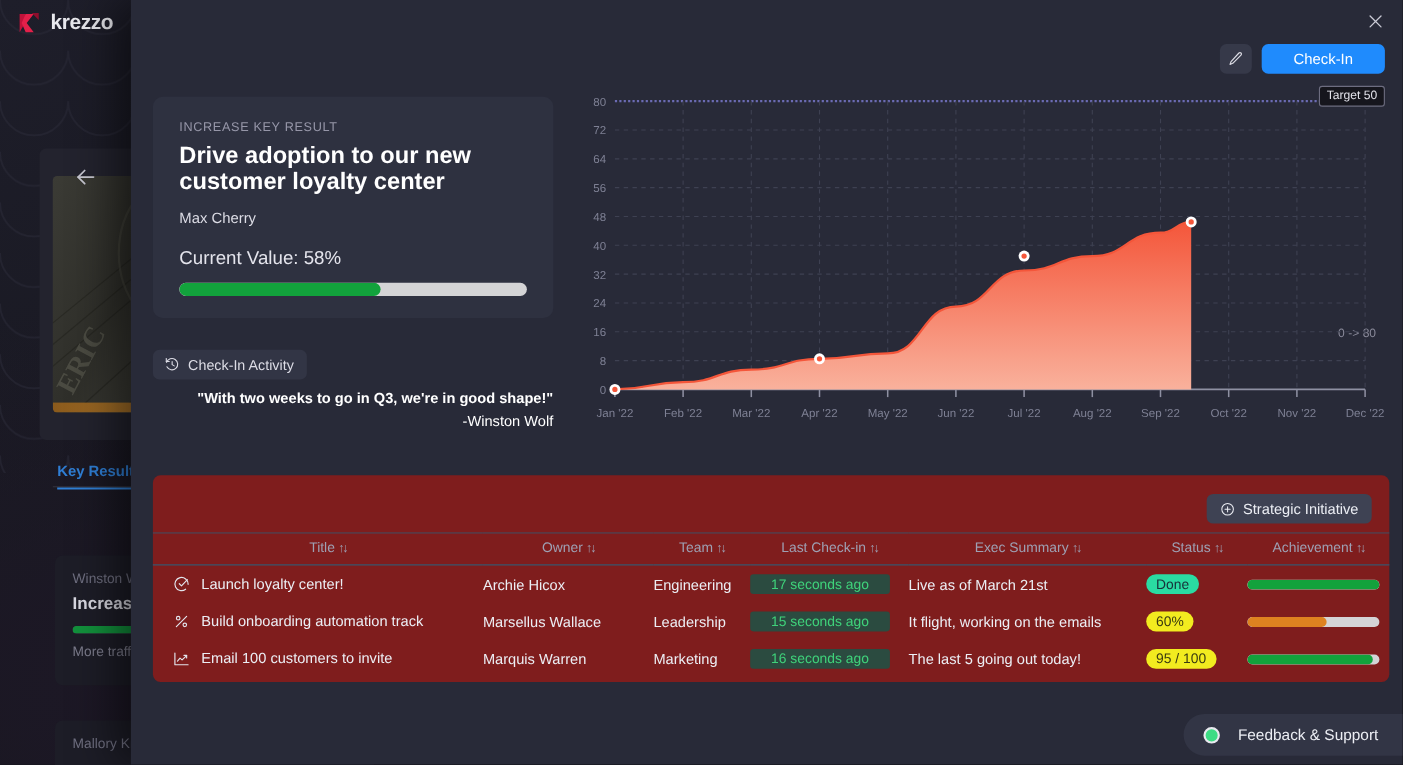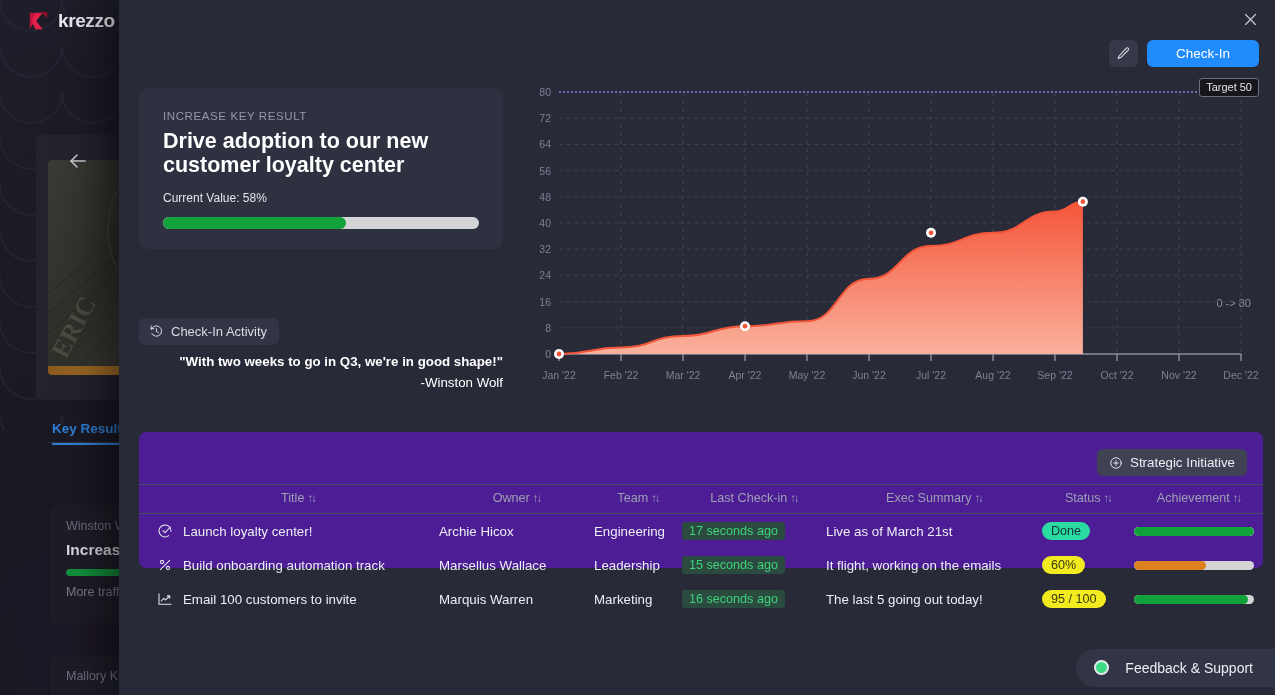--- a/index.html
+++ b/index.html
@@ -15,21 +15,21 @@
     position: absolute; inset: 0;
     background:
       radial-gradient(ellipse 700px 500px at 10% 90%, #1d1826 0%, rgba(20,20,28,0) 70%),
       linear-gradient(160deg, #1e1e2a 0%, #17171f 55%, #131319 100%);
   }
   #scallop {
     position: absolute; left: 0; top: 0; width: 420px; height: 430px;
     opacity: .55;
   }
   .brand {
-    position: absolute; left: 28px; top: 10px;
+    position: absolute; left: 16px; top: 10px;
     display: flex; align-items: center; gap: 8px;
     z-index: 3;
   }
   .brand-mark { width: 22px; height: 22px; display: block; }
   .brand-text {
     font-size: 19px; font-weight: 700; color: #e9e9ee; letter-spacing: -.4px;
   }
 
   .bg-panel {
     position: absolute; left: 36px; top: 135px; width: 300px; height: 265px;
@@ -110,21 +110,21 @@
   }
   .kr-eyebrow {
     font-size: 11.5px; letter-spacing: .6px; color: #9696a8; margin-bottom: 7px;
   }
   .kr-title {
     font-size: 21.5px; line-height: 1.12; font-weight: 700; color: #fff;
     margin-bottom: 14px;
   }
   .kr-desc { font-size: 12.7px; line-height: 1.37; color: #c3c3cf; margin-bottom: 11px; }
   .kr-owner { font-size: 13.5px; color: #dcdce5; margin-bottom: 19px; }
-  .kr-current { font-size: 12px; color: #e4e4ec; margin-bottom: 12px; }
+  .kr-current { font-size: 17px; color: #e4e4ec; margin-bottom: 12px; }
   .kr-bar {
     height: 12px; border-radius: 7px; background: #d4d4d6; overflow: hidden;
   }
   .kr-bar i { display: block; height: 100%; background: #12a23c; border-radius: 7px; }
   .kr-range {
     position: absolute; right: 24px; top: 297px;
     font-size: 11px; color: #8a8a9a;
   }
   #activity-btn {
     position: absolute; left: 20px; top: 318px;
@@ -138,22 +138,22 @@
     text-align: right; color: #fff;
   }
   .quote .q-text { font-size: 13.3px; font-weight: 700; line-height: 1.5; }
   .quote .q-author { font-size: 13.3px; font-weight: 400; margin-top: 3px; }
 
   
   #chart { position: absolute; left: 400px; top: 80px; width: 740px; height: 310px; }
 
   
   #table-panel {
-    position: absolute; left: 20px; top: 432px; width: 1124px; height: 136px;
-    background: #4c1d95; border-radius: 7px;
+    position: absolute; left: 20px; top: 432px; width: 1124px; height: 188px;
+    background: #7f1d1d; border-radius: 7px;
   }
   #si-btn {
     position: absolute; right: 16px; top: 17px;
     display: flex; align-items: center; gap: 7px;
     background: #3e4253; border: 0; border-radius: 6px;
     padding: 6px 12px; cursor: pointer;
     color: #eceef4; font-size: 13.3px; font-family: "Liberation Sans", sans-serif;
   }
   table { position: absolute; left: 0; top: 52px; width: 100%; border-collapse: collapse; }
   th {
@@ -163,41 +163,41 @@
     white-space: nowrap;
   }
   th .sort { color: #9ea0b3; font-size: 11.5px; margin-left: 3px; letter-spacing: -2px; }
   td { font-size: 13.3px; color: #eceef4; padding: 8px 0; vertical-align: middle; }
   th:nth-child(1), td:nth-child(1) { padding-left: 18px; width: 300px; }
   th:nth-child(2), td:nth-child(2) { width: 155px; }
   th:nth-child(3), td:nth-child(3) { width: 88px; }
   th:nth-child(4), td:nth-child(4) { width: 144px; }
   th:nth-child(5), td:nth-child(5) { width: 216px; }
   th:nth-child(6), td:nth-child(6) { width: 92px; }
-  .ttl-cell { display: flex; align-items: center; gap: 10px; }
+  .ttl-cell { display: flex; align-items: flex-start; gap: 10px; }
   .ttl-cell svg { flex: 0 0 auto; color: #e2e4ec; }
   .chip-time {
     display: inline-block; background: #2b4b40; color: #3fd27a;
-    font-size: 12.6px; padding: 2px 7px; border-radius: 3px; white-space: nowrap;
+    font-size: 12.6px; padding: 2px 19px; border-radius: 3px; white-space: nowrap;
   }
   .chip-status {
     display: inline-block; font-size: 12.6px; padding: 2px 9px;
     border-radius: 10px; font-weight: 400; white-space: nowrap;
   }
   .st-done { background: #2adba2; color: #17313a; }
   .st-warn { background: #f2eb1f; color: #3a3a10; }
   .ach-bar {
     width: 120px; height: 9px; border-radius: 5px; background: #d4d4d6; overflow: hidden;
   }
   .ach-bar i { display: block; height: 100%; border-radius: 5px; }
 
   
   #feedback {
     position: absolute; right: 0; bottom: 8px; z-index: 20;
-    display: flex; align-items: flex-start; gap: 16px;
+    display: flex; align-items: flex-end; gap: 16px;
     background: #323545; border-radius: 22px 0 0 22px;
     padding: 11px 22px 11px 18px; cursor: pointer;
   }
   #feedback .dot {
     width: 15px; height: 15px; border-radius: 50%;
     background: #3ddc84; border: 2px solid #e9e9ef;
   }
   #feedback .lbl { font-size: 14px; color: #eceef4; }
 </style>
 </head>
@@ -279,20 +279,21 @@
       </svg>
     </button>
     <button class="btn-primary">Check-In</button>
   </div>
 
   <div class="target-tag">Target 50</div>
 
   <div id="kr-card">
     <div class="kr-eyebrow">INCREASE KEY RESULT</div>
     <div class="kr-title">Drive adoption to our new customer loyalty center</div>
+    <div class="kr-owner">Max Cherry</div>
     <div class="kr-current">Current Value: 58%</div>
     <div class="kr-bar">
         <i id="kr-fill" style="width: 58%;"></i>
       </div>
   </div>
   <div class="kr-range">0 -&gt; 80</div>
 
   <button id="activity-btn">
     <svg viewBox="0 0 24 24" width="15" height="15" fill="none" stroke="currentColor" stroke-width="1.6" stroke-linecap="round" stroke-linejoin="round">
       <path d="M3.5 7.5V3.2"></path>

